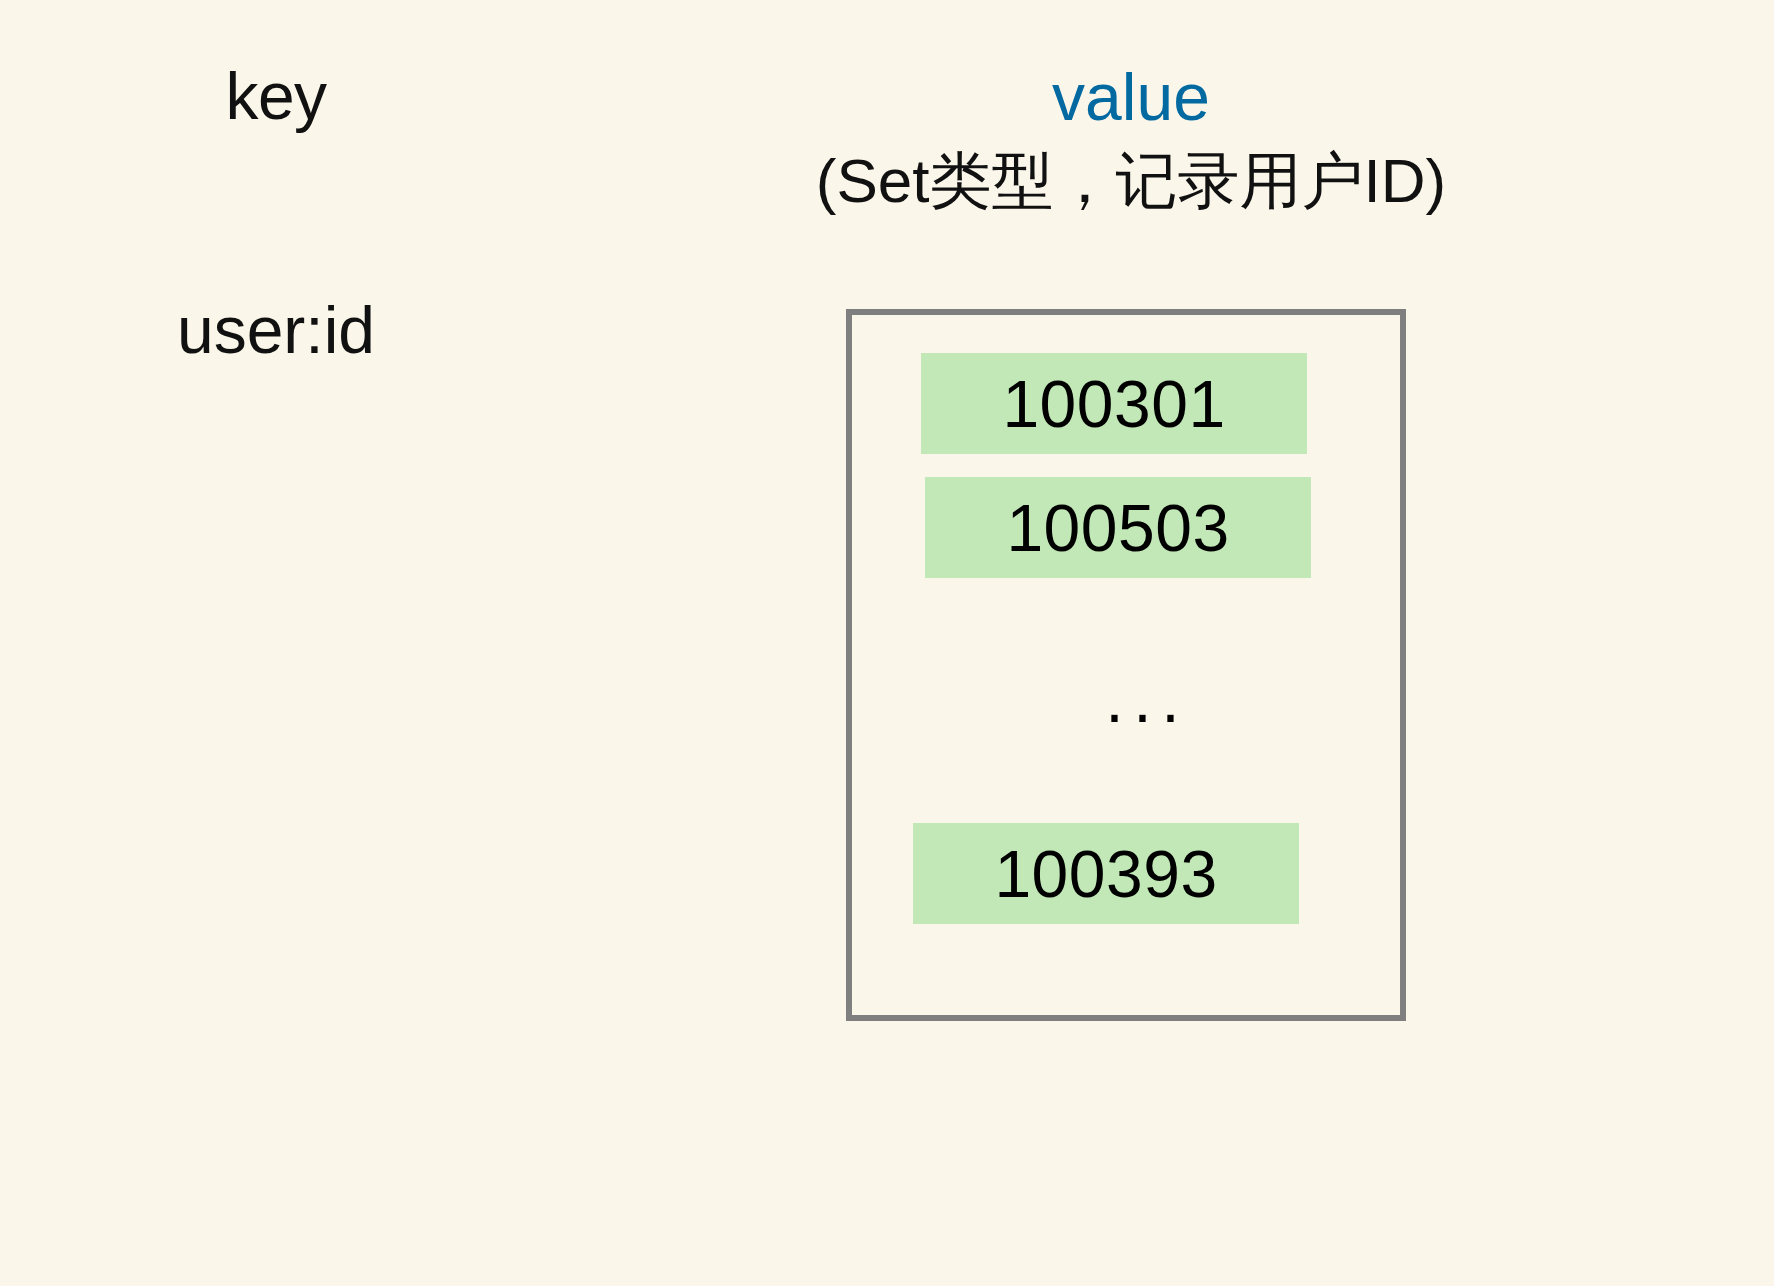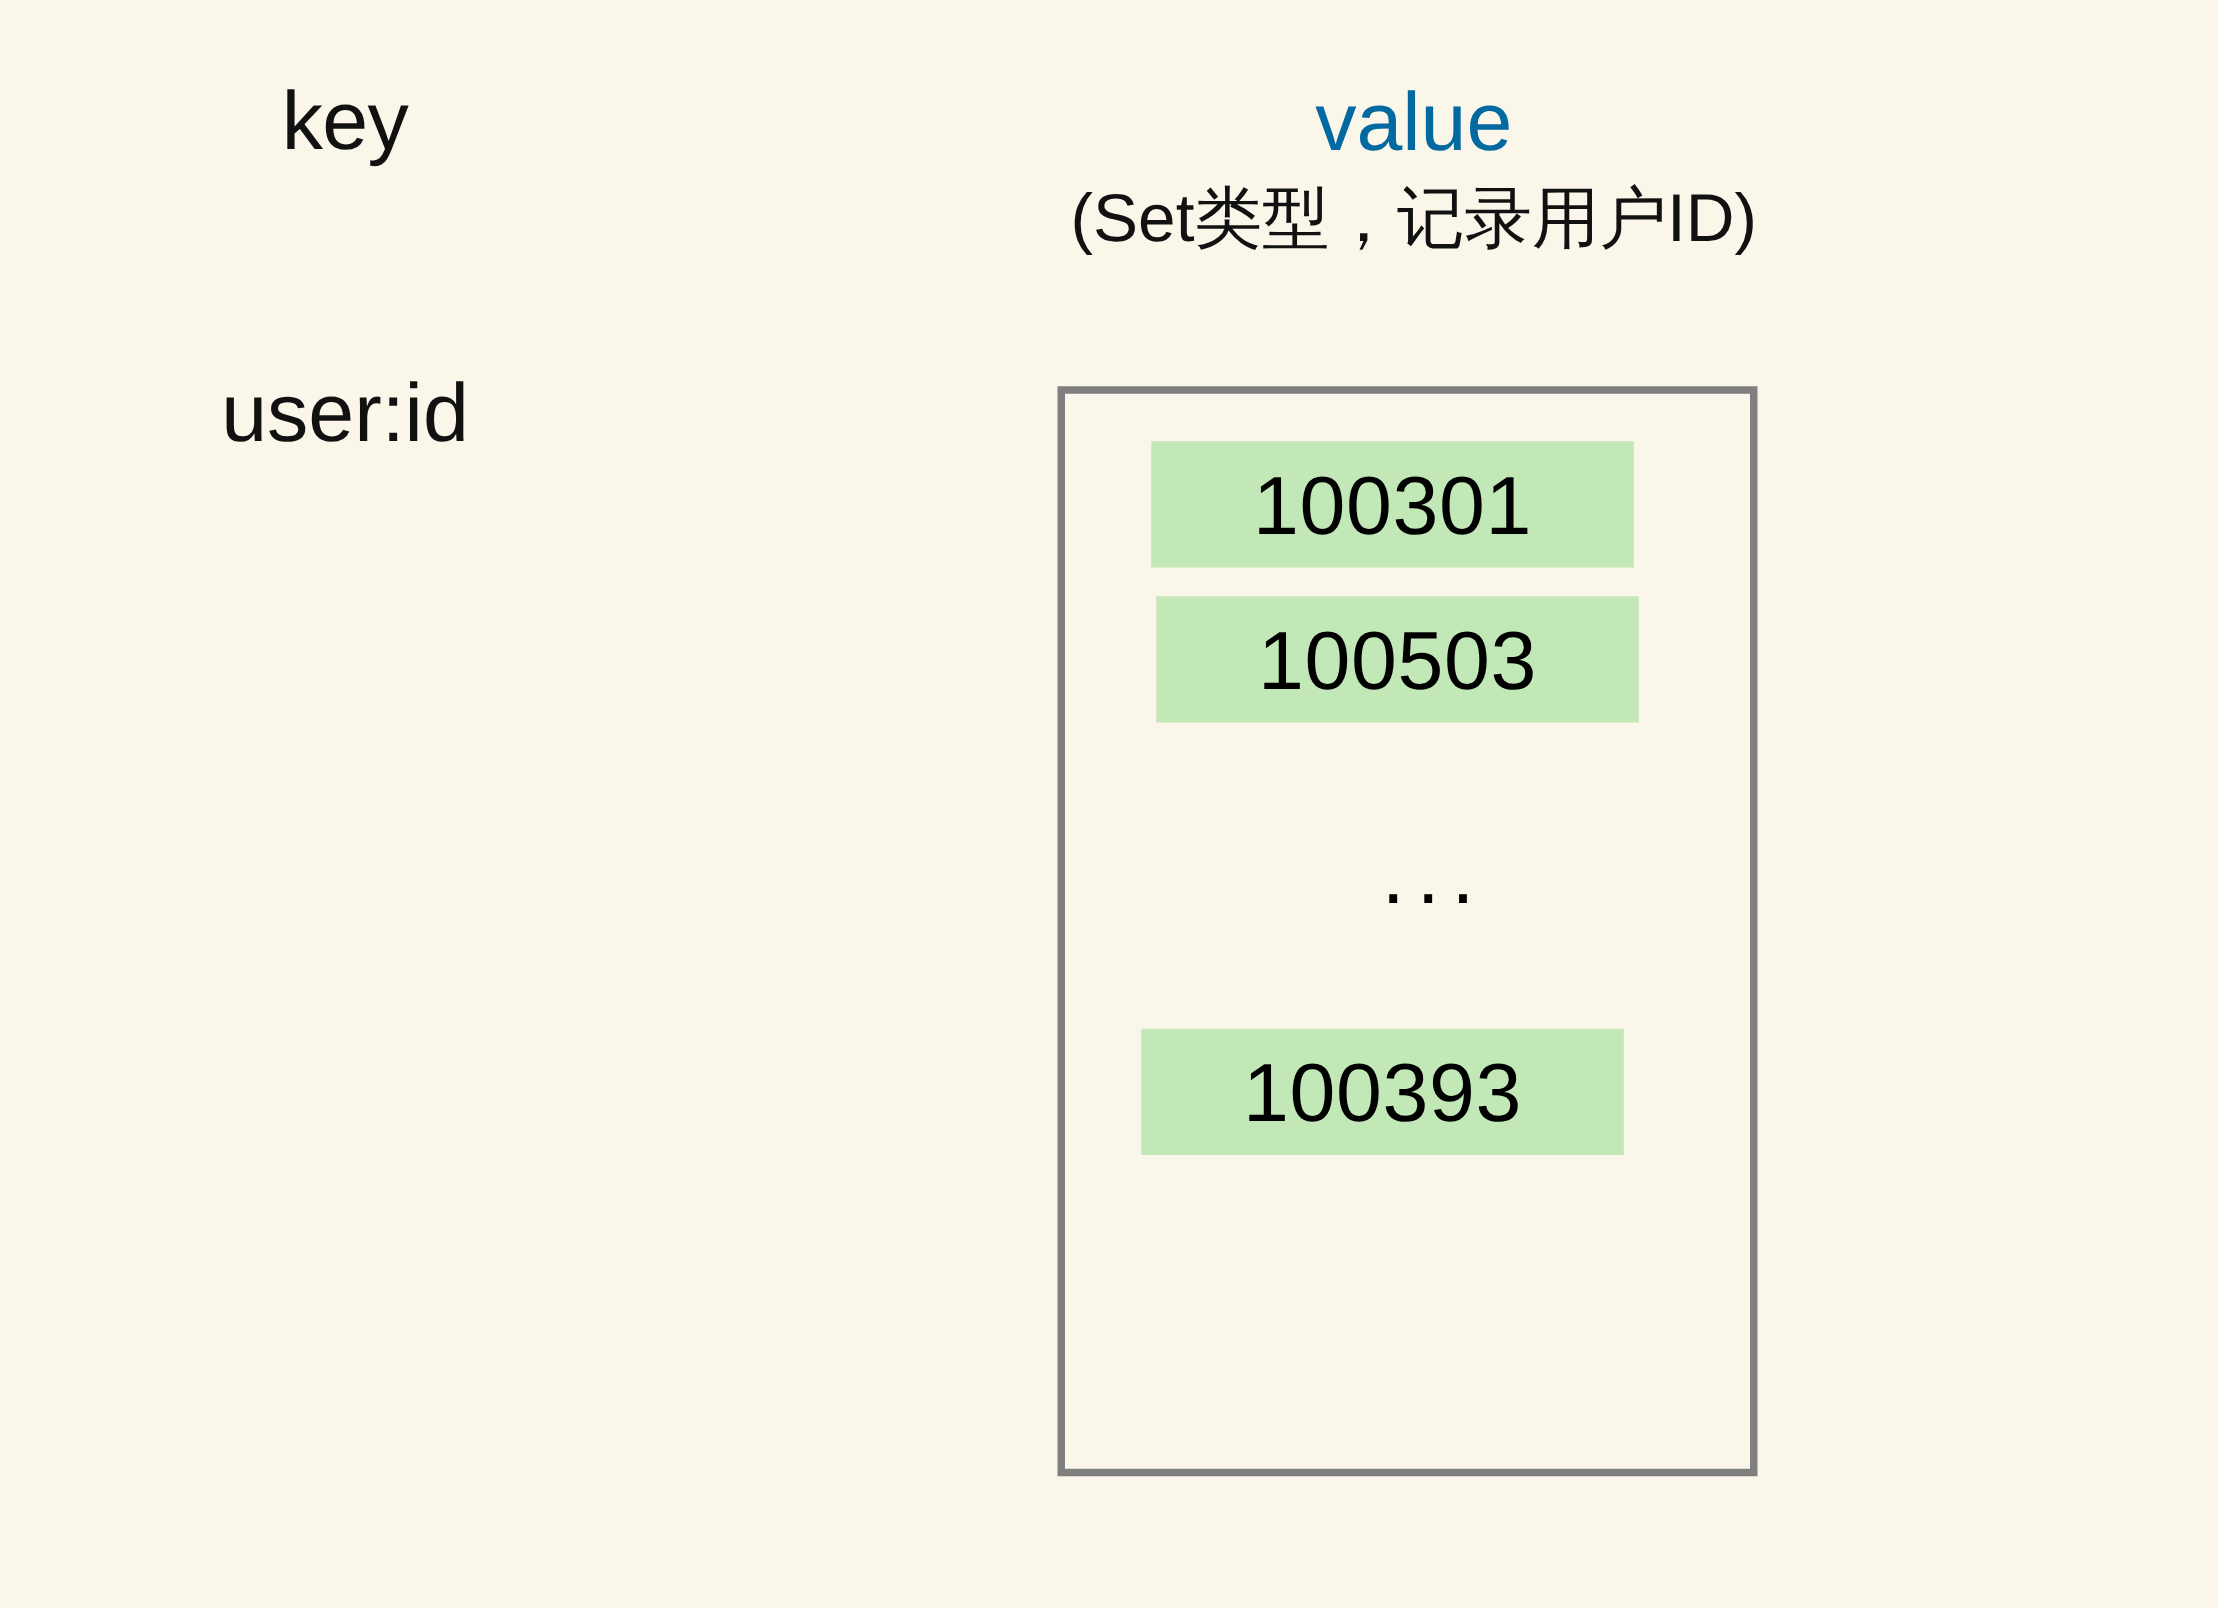--- a/index.html
+++ b/index.html
@@ -57,35 +57,35 @@
     width: 1180px;
     text-align: center;
   }
   .value-header {
     font-size: 66px;
     line-height: 1.05;
     font-weight: 400;
     color: #0369a1;
   }
   .value-subtitle {
-    font-size: 54px;
+    font-size: 62px;
     line-height: 1.25;
     font-weight: 400;
     color: #111111;
     margin-top: 8px;
     white-space: nowrap;
   }
 
   
   .set-box {
     position: absolute;
     left: 845px;
     top: 308px;
     width: 560px;
-    height: 872px;
+    height: 712px;
     border: 6px solid #7F7F7F;
     background: transparent;
   }
 
   .chips {
     position: absolute;
     left: 0; top: 0;
     width: 100%;
     height: 100%;
     padding-top: 38px;

